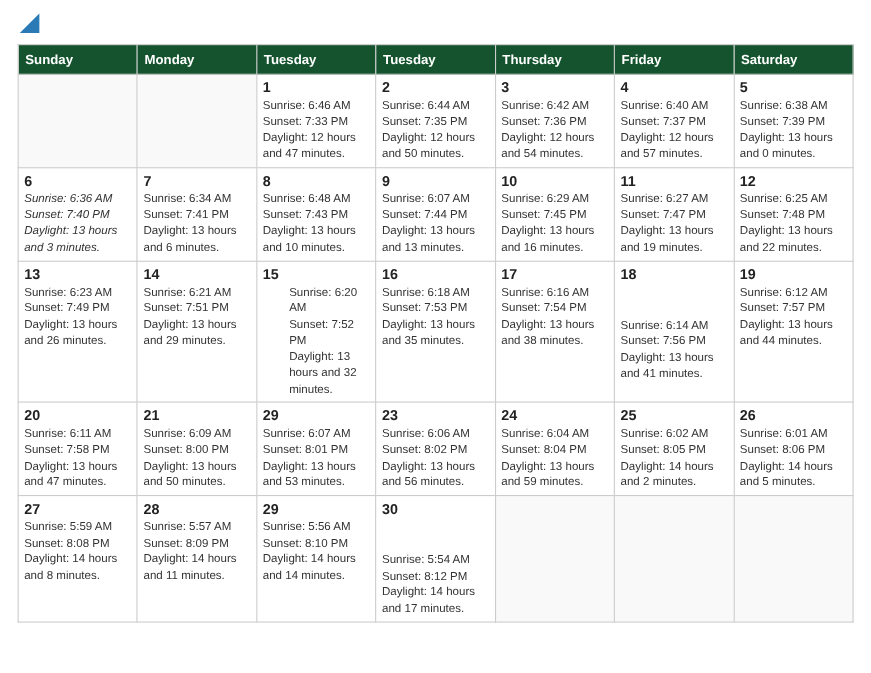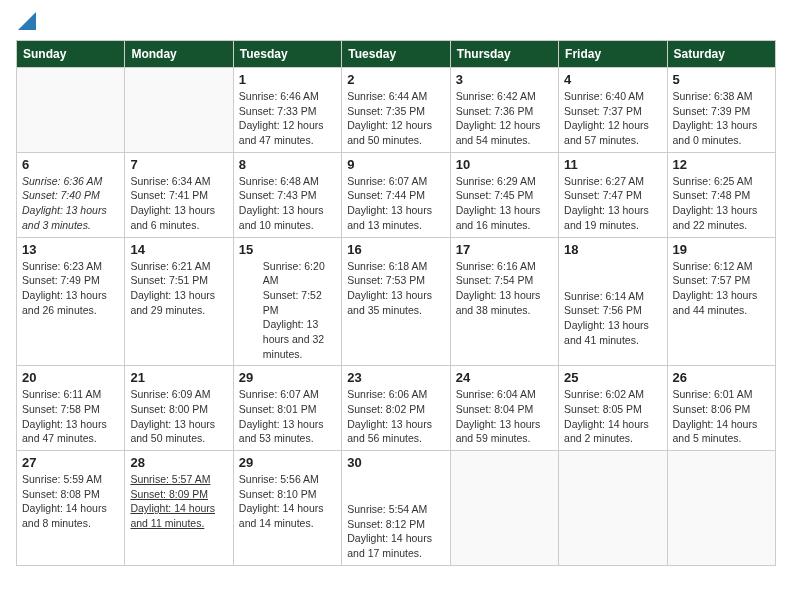--- a/index.html
+++ b/index.html
@@ -277,21 +277,21 @@
       </tr>
       <tr>
         <td>
           <span class="day-num">27</span>
           <div class="day-info" style="white-space: pre-line;">Sunrise: 5:59 AM
 Sunset: 8:08 PM
 Daylight: 14 hours and 8 minutes.</div>
         </td>
         <td>
           <span class="day-num">28</span>
-          <div class="day-info" style="white-space: pre-line; text-decoration: underline;">Sunrise: 5:57 AM
+          <div class="day-info" style="white-space: pre-line;">Sunrise: 5:57 AM
 Sunset: 8:09 PM
 Daylight: 14 hours and 11 minutes.</div>
         </td>
         <td>
           <span class="day-num">29</span>
           <div class="day-info" style="white-space: pre-line;">Sunrise: 5:56 AM
 Sunset: 8:10 PM
 Daylight: 14 hours and 14 minutes.</div>
         </td>
         <td>

